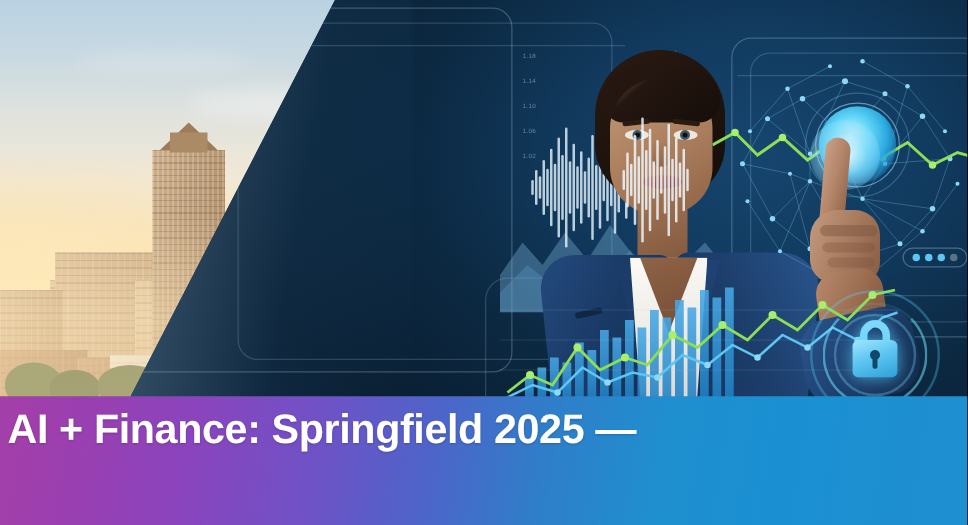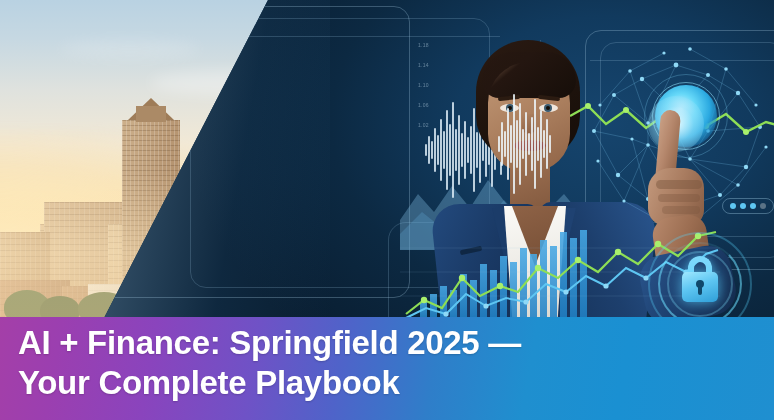--- a/index.html
+++ b/index.html
@@ -183,21 +183,21 @@
       #9b3fb0 8%,
       #8a44bd 20%,
       #6f52c6 33%,
       #4f63c9 44%,
       #2f7ec9 56%,
       #1f8fcf 68%,
       #1a90d2 80%,
       #1f8fd0 100%);
   }
   .banner-text{
-    position:absolute; left:18px; top:6px;
+    position:absolute; left:6px; top:6px;
     color:#fff;
     font-size:33px;
     line-height:1.22;
     font-weight:bold;
     letter-spacing:-.3px;
     text-shadow:0 1px 2px rgba(0,0,0,.18);
     width:740px;
   }
   .banner-text .ln{ display:block; white-space:nowrap; }
 </style>
@@ -581,17 +581,16 @@
       <i style="background:#5ec6f2;"></i>
       <i style="background:#5ec6f2;"></i>
       <i style="background:#5ec6f2;"></i>
       <i style="background:#5a7286;"></i>
     </div>
   </div>
 
   <div class="banner">
     <div class="banner-text">
       <span class="ln">AI + Finance: Springfield 2025 —</span>
-      <span class="ln">Your Complete Playbook</span>
     </div>
   </div>
 
 </div>
 
 </body></html>

